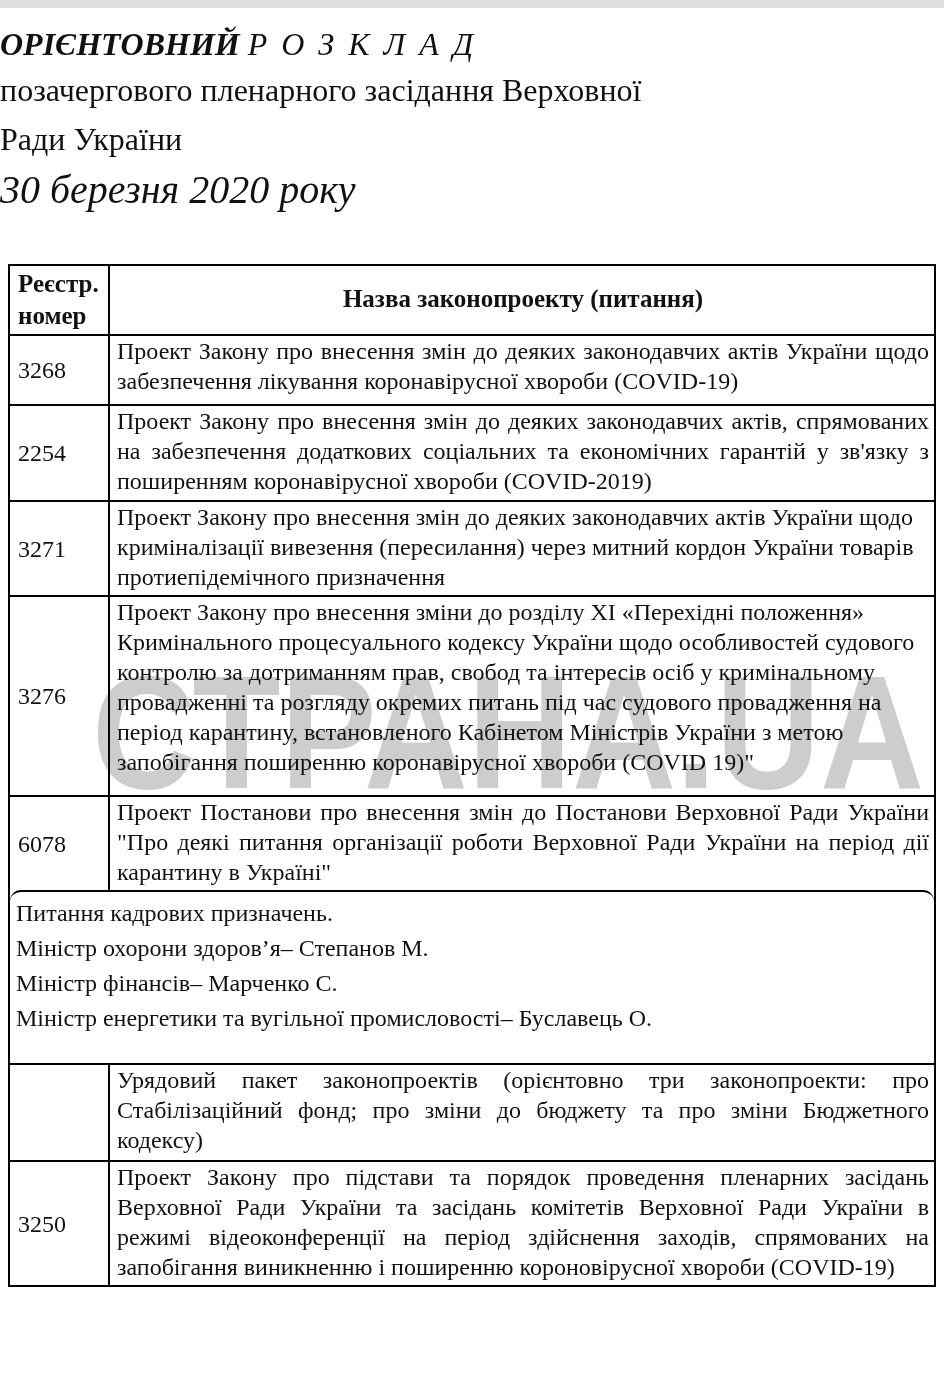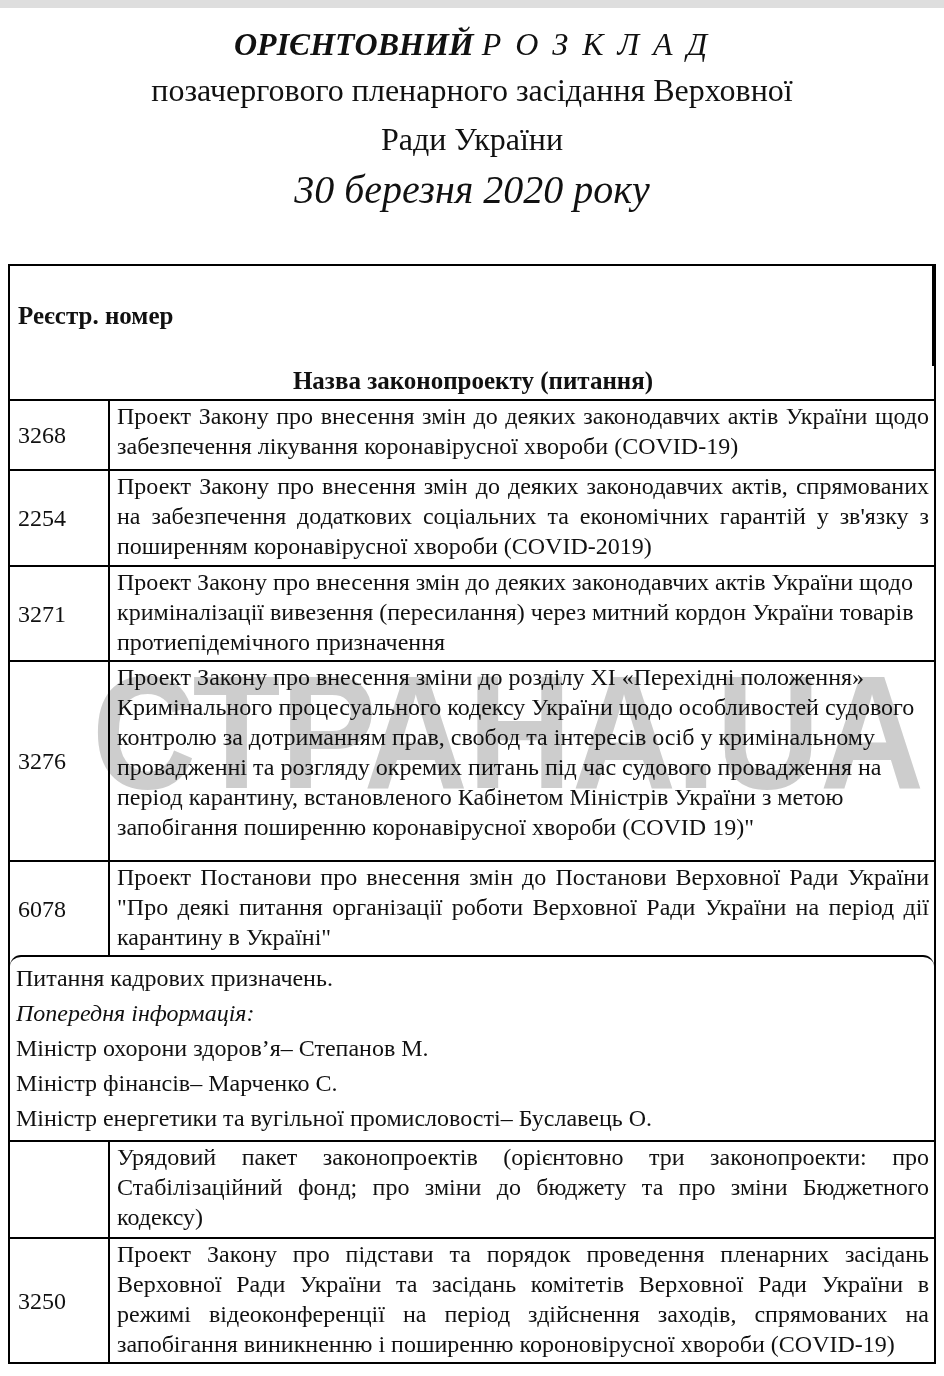--- a/index.html
+++ b/index.html
@@ -19,21 +19,20 @@
     background: #dedede;
   }
   .page {
     position: relative;
     width: 944px;
     z-index: 1;
   }
   
   .title-block {
     padding-top: 22px;
-    text-align: center;
   }
   .title-line1 {
     font-size: 32px;
     font-style: italic;
     line-height: 44px;
     white-space: nowrap;
   }
   .title-line1 .bold-part {
     font-weight: bold;
   }
@@ -64,21 +63,21 @@
     z-index: 1;
     margin: 50px 8px 0 8px;
     width: 928px;
     border: 2px solid #000;
     font-size: 24px;
   }
   .row {
     display: flex;
     border-top: 2px solid #000;
   }
-  .row:first-child { border-top: none; flex-direction: column; }
+  .row:first-child { border-top: none; }
   .cell-num {
     flex: 0 0 100px;
     border-right: 2px solid #000;
     padding: 2px 4px 2px 8px;
     display: flex;
     align-items: center;
     line-height: 30px;
   }
   .cell-txt {
     flex: 1;
@@ -167,21 +166,20 @@
     </div>
 
 
     <div class="row r5">
       <div class="cell-num">6078</div>
       <div class="cell-txt">Проект Постанови про внесення змін до Постанови Верховної Ради України "Про деякі питання організації роботи Верховної Ради України на період дії карантину в Україні"</div>
     </div>
 
     <div class="personnel">
       <div>Питання кадрових призначень.</div>
-      <div class="it">Попередня інформація:</div>
       <div>Міністр охорони здоров’я– Степанов М.</div>
       <div>Міністр фінансів– Марченко С.</div>
       <div>Міністр енергетики та вугільної промисловості– Буславець О.</div>
     </div>
 
     <div class="row rg">
       <div class="cell-num"></div>
       <div class="cell-txt">Урядовий пакет законопроектів (орієнтовно три законопроекти: про Стабілізаційний фонд; про зміни до бюджету та про зміни Бюджетного кодексу)</div>
     </div>
 

